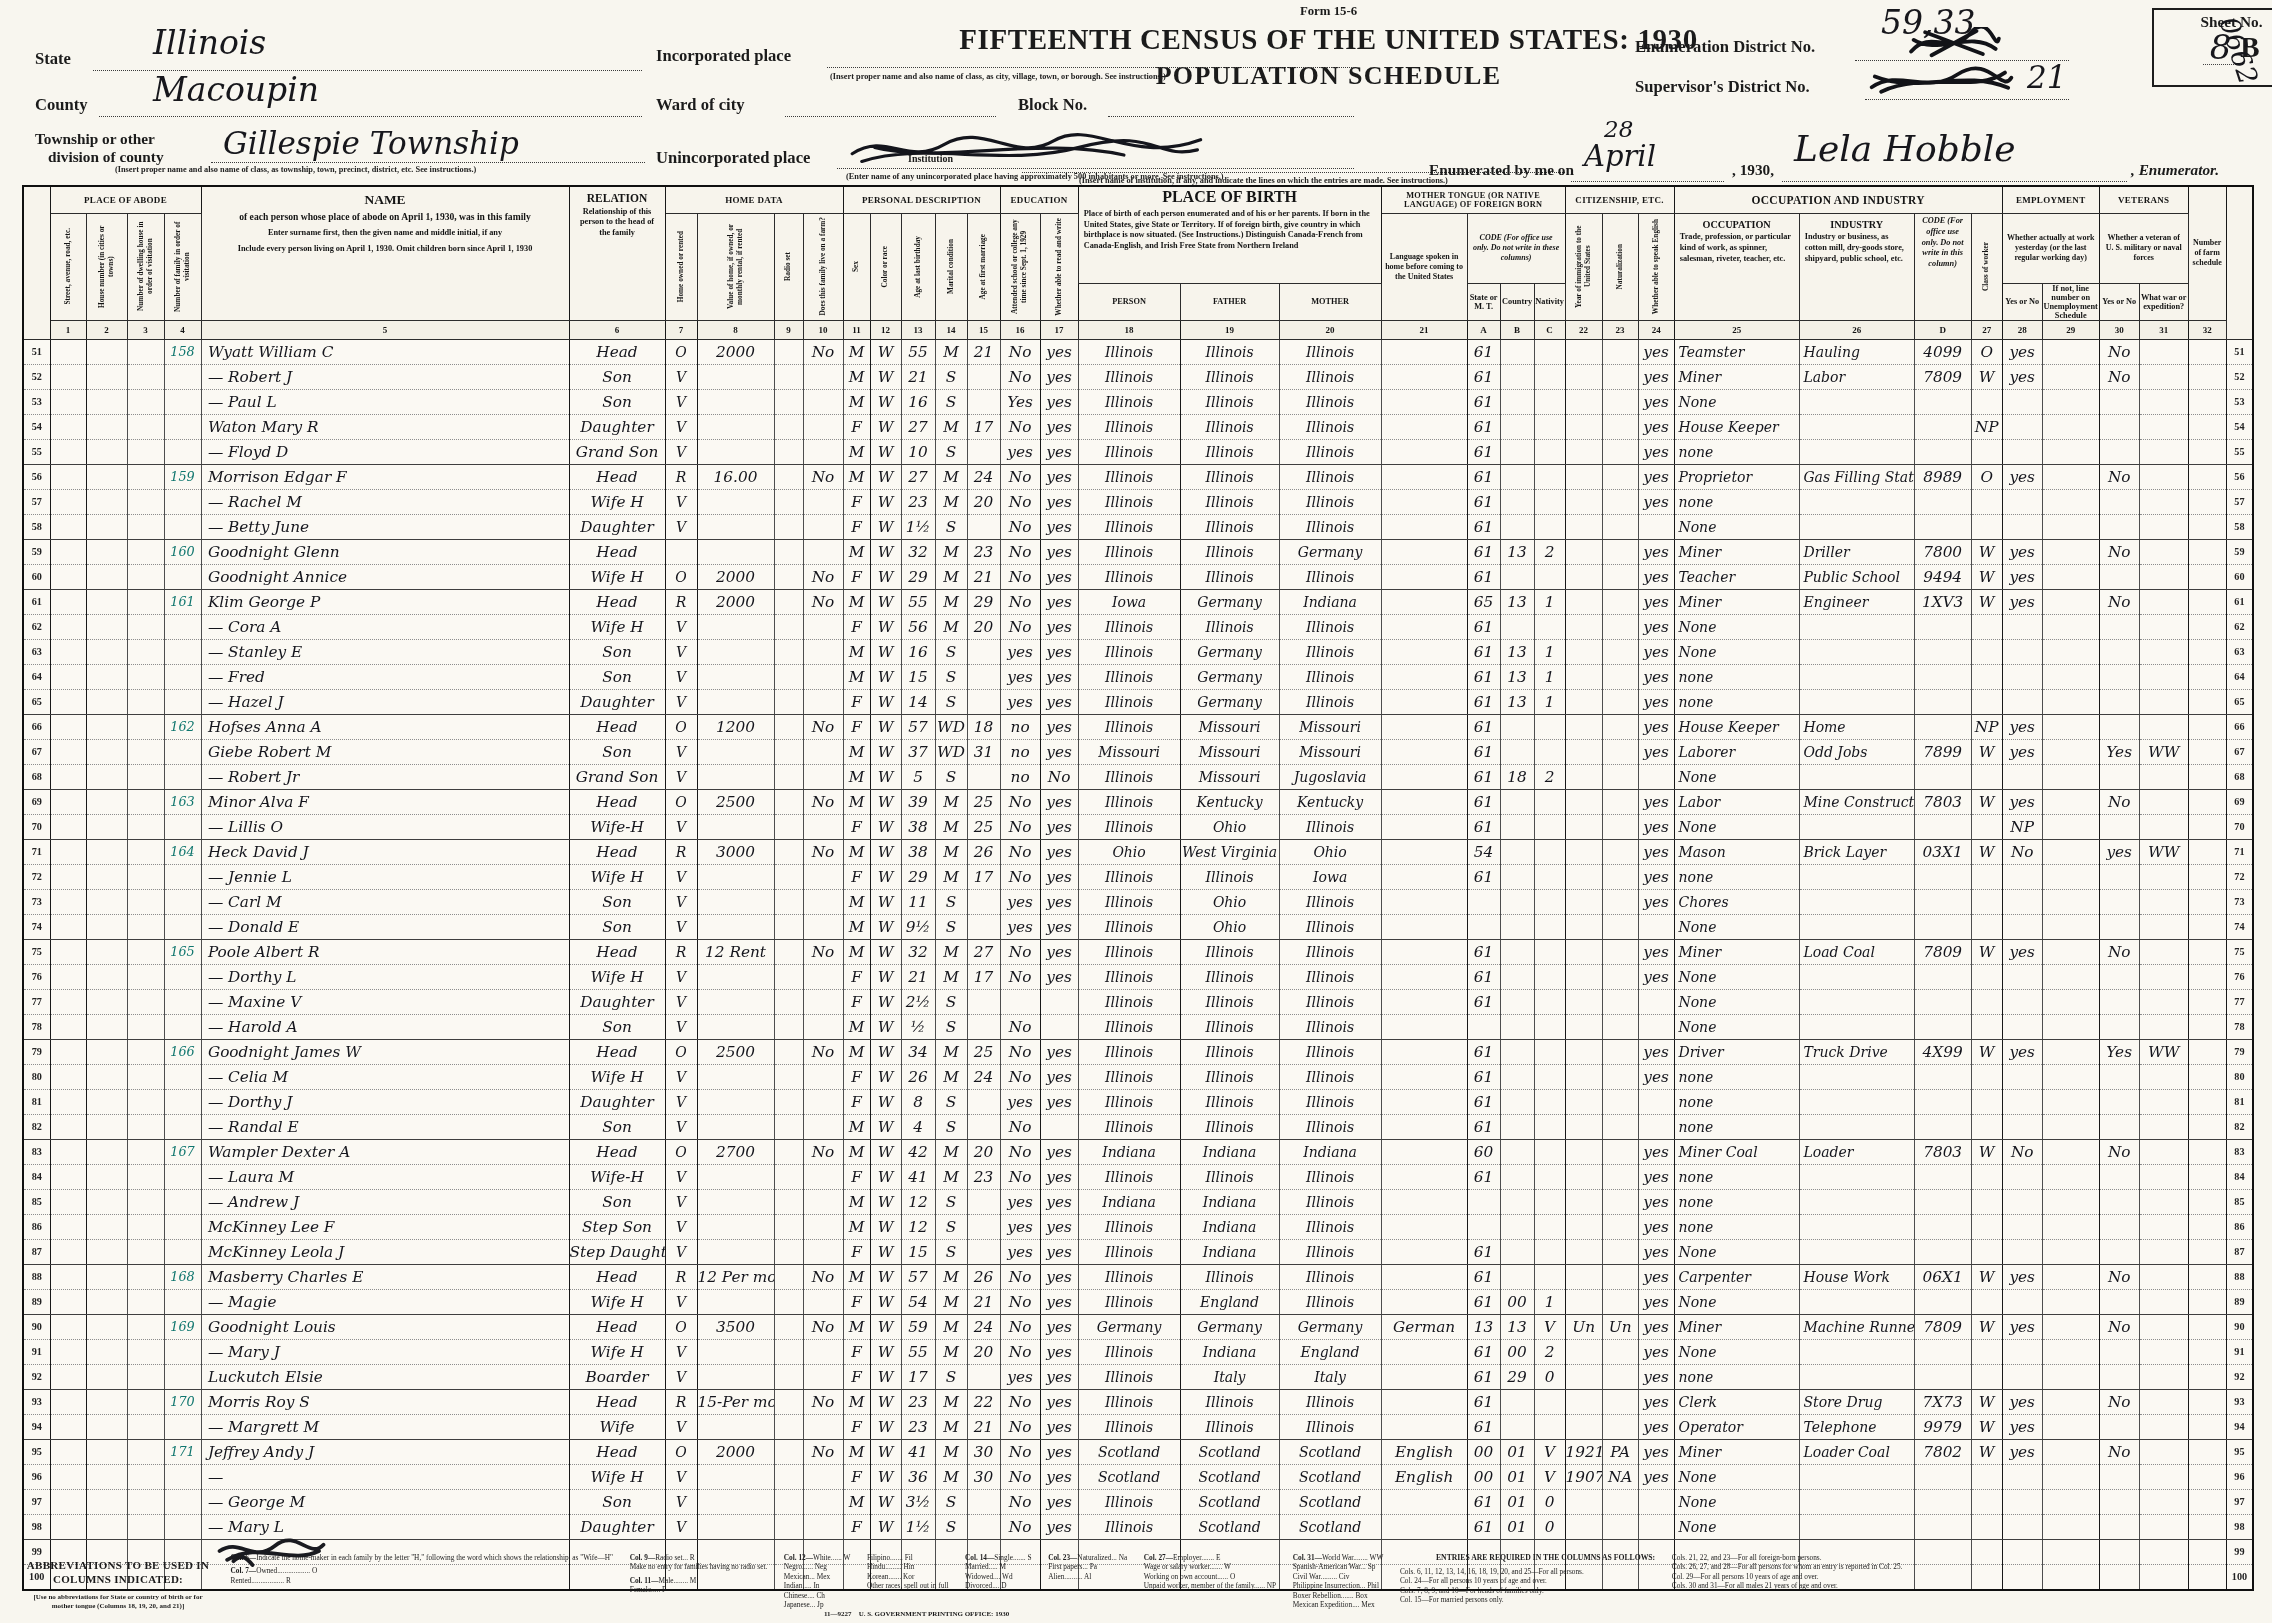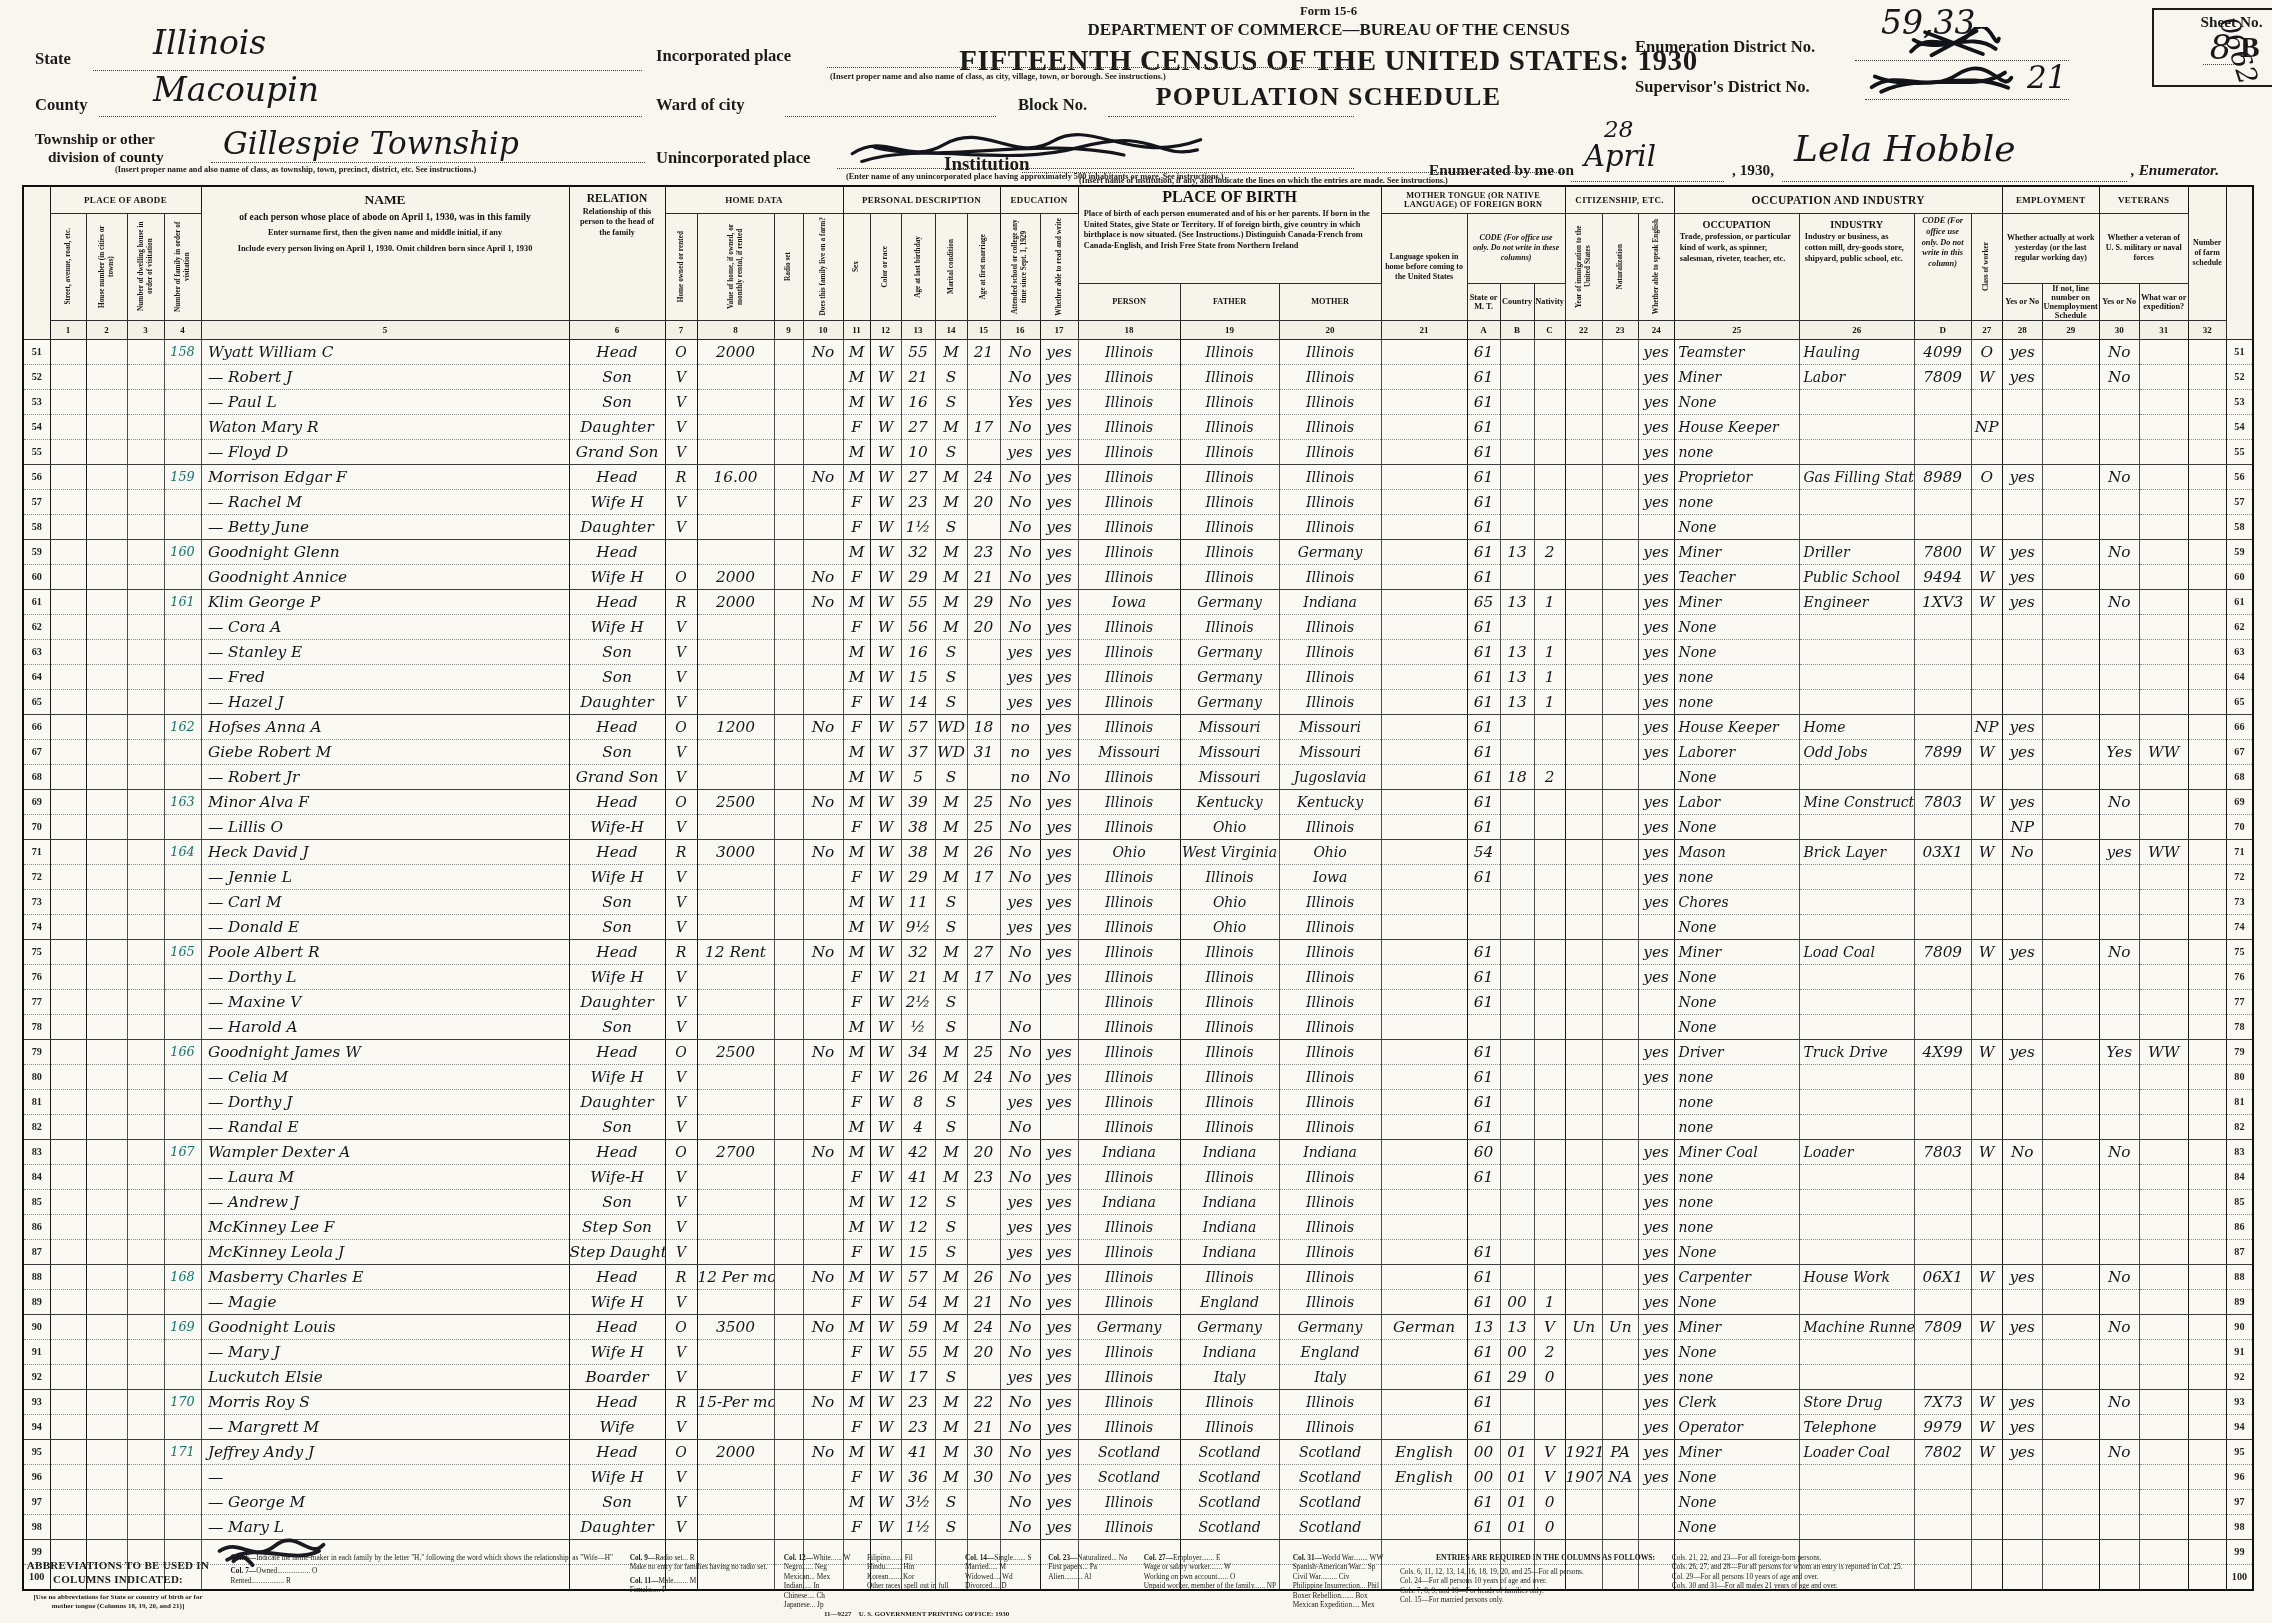--- a/index.html
+++ b/index.html
@@ -62,21 +62,20 @@
   .printing{position:absolute;left:824px;top:1610px;font-size:7px;font-weight:bold;}
 </style>
 </head>
 <body>
 
 <div class="page">
 
   <div class="hdr">
     <div class="center-block">
       <div class="fno">Form 15-6</div>
-      <div class="dept">DEPARTMENT OF COMMERCE—BUREAU OF THE CENSUS</div>
       <div class="title">FIFTEENTH CENSUS OF THE UNITED STATES: 1930</div>
       <div class="subtitle">POPULATION SCHEDULE</div>
     </div>
 
     <span class="lbl" style="left:35px;top:49px;font-size:16.6px;">State</span>
     <span class="dots" style="left:93px;top:69px;width:549px;"></span>
     <span class="hw big" style="position:absolute;left:153px;top:23px;">Illinois</span>
 
     <span class="lbl" style="left:35px;top:95px;font-size:16.6px;">County</span>
     <span class="dots" style="left:99px;top:115px;width:543px;"></span>
@@ -97,21 +96,21 @@
     <span class="lbl" style="left:1018px;top:95px;font-size:16.6px;">Block No.</span>
     <span class="dots" style="left:1108px;top:115px;width:246px;"></span>
 
     <span class="lbl" style="left:656px;top:148px;font-size:16.6px;">Unincorporated place</span>
     <span class="dots" style="left:837px;top:167px;width:517px;"></span>
     <svg class="scr" style="left:849px;top:128px;" width="358" height="40" viewBox="0 0 560 62">
       <path d="M5,40 C60,5 90,60 150,25 S260,55 320,20 S440,58 550,18 M20,52 C120,20 240,62 360,30 S480,50 545,34 M40,30 C140,56 300,12 430,42" fill="none" stroke="#14151c" stroke-width="5" stroke-linecap="round"></path>
     </svg>
     <span class="note" style="left:830px;top:172px;margin-left:16px;">(Enter name of any unincorporated place having approximately 500 inhabitants or more.   See instructions.)</span>
 
-    <span class="lbl" style="left:944px;top:153px;font-size:19px;">Institution</span>
+    <span class="lbl" style="left:908px;top:153px;font-size:10px;">Institution</span>
     <span class="dots" style="left:1022px;top:171px;width:543px;"></span>
     <span class="note" style="left:1079px;top:176px;">(Insert name of institution, if any, and indicate the lines on which the entries are made.   See instructions.)</span>
 
     <span class="hw" style="position:absolute;left:1881px;top:2.6px;font-size:33px;">59,33</span>
 
     <span class="lbl" style="left:1635px;top:37px;font-size:16.6px;">Enumeration District No.</span>
     <span class="dots" style="left:1855px;top:59px;width:214px;"></span>
     <svg class="scr" style="left:1906px;top:27px;" width="96" height="31" viewBox="0 0 150 48">
       <path d="M8,38 C40,2 70,46 100,10 S140,40 145,18 M12,20 C50,44 100,4 140,34 M30,8 L120,42 M110,6 L40,44" fill="none" stroke="#121318" stroke-width="6" stroke-linecap="round"></path>
     </svg>

